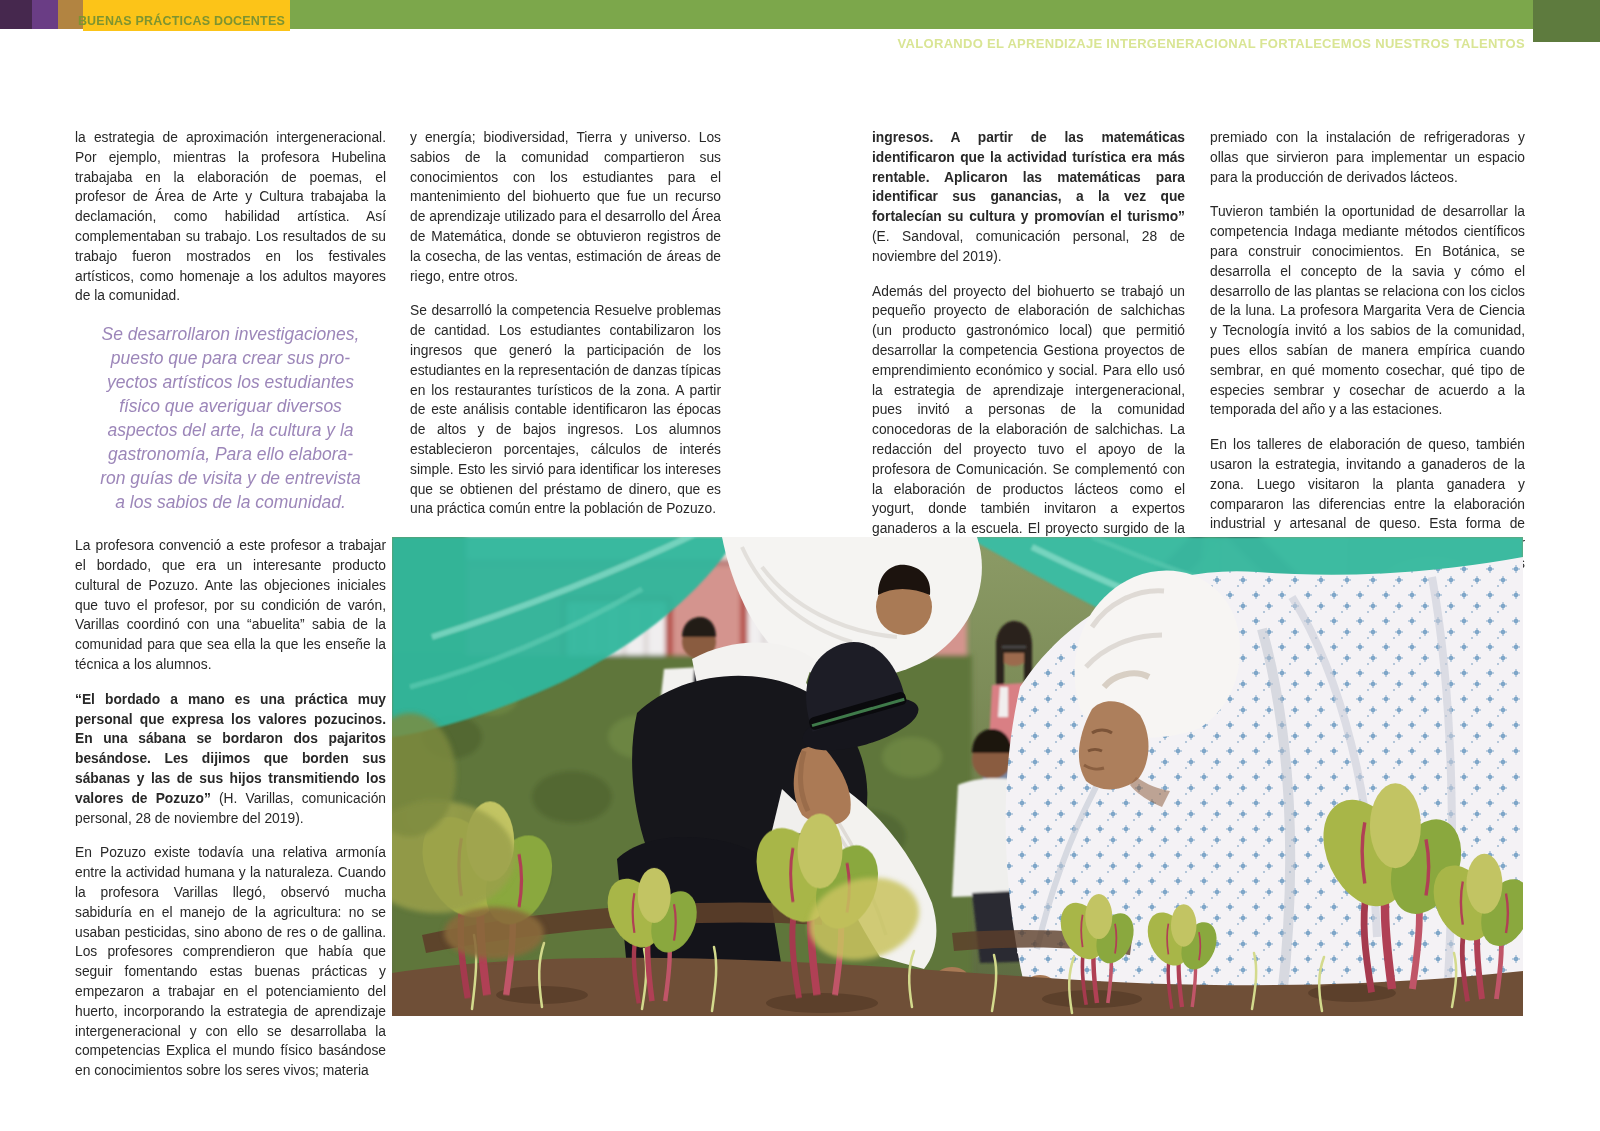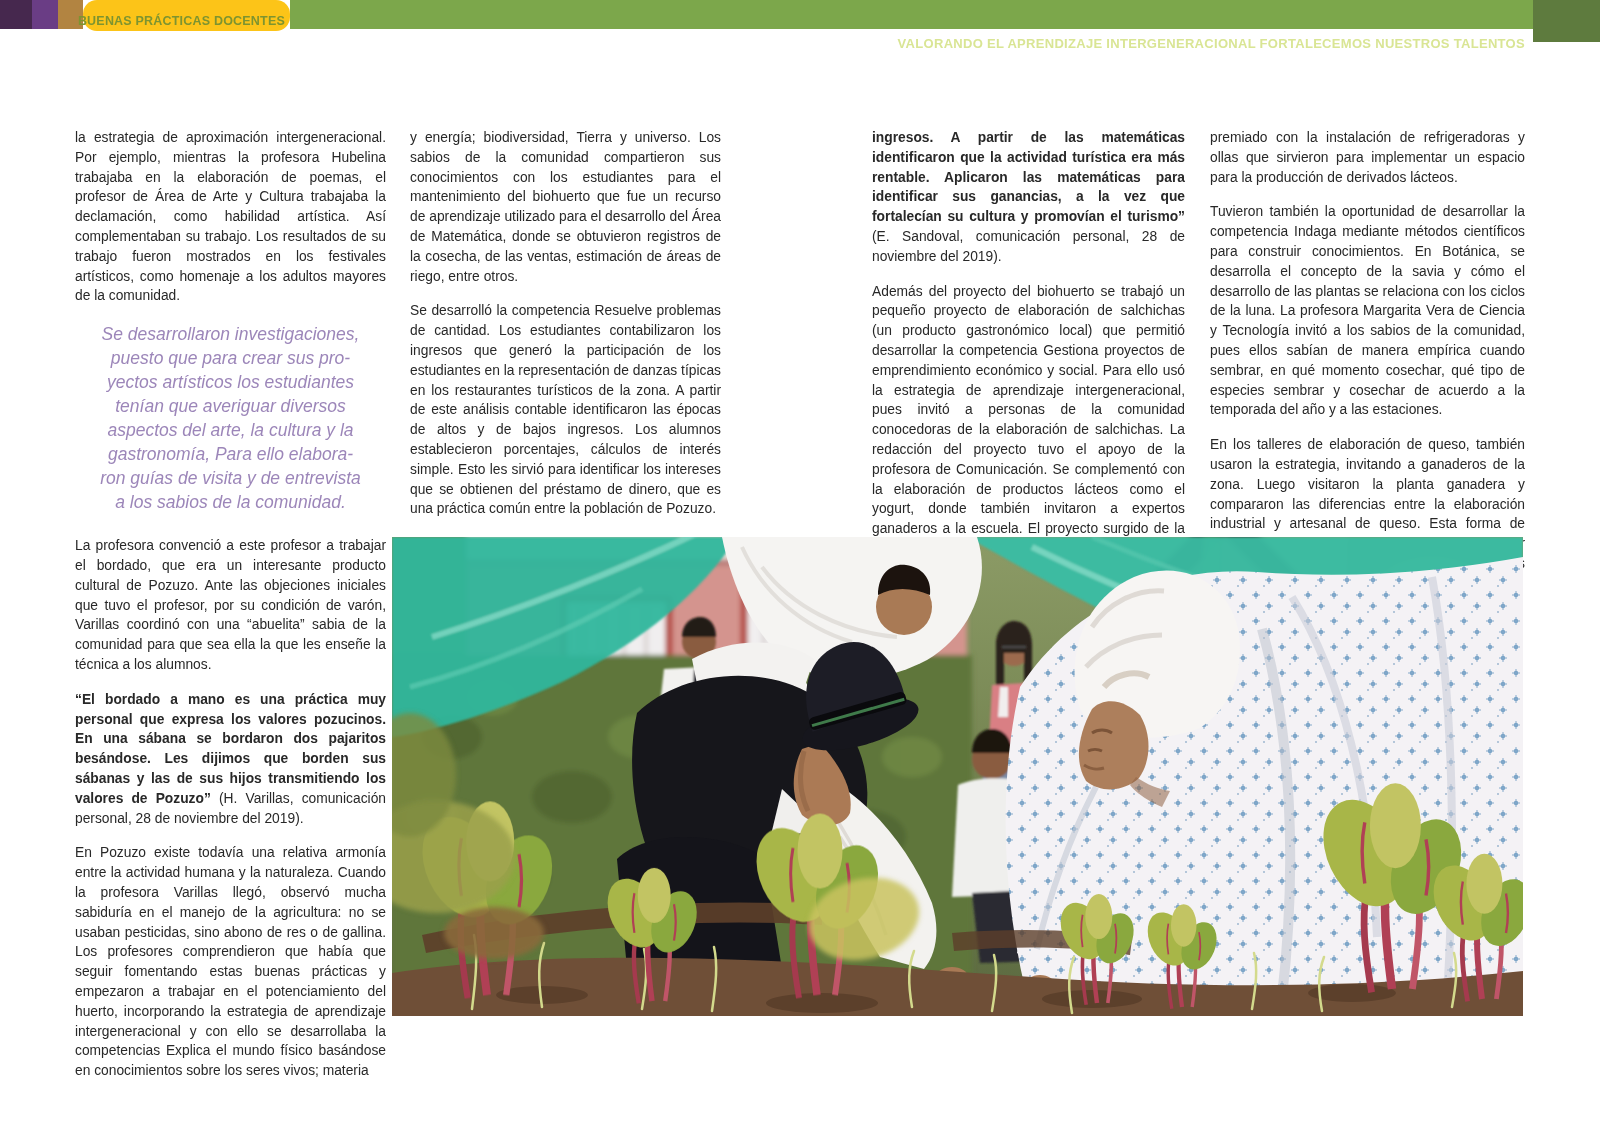--- a/index.html
+++ b/index.html
@@ -3,21 +3,21 @@
 <meta charset="utf-8">
 <style>
   html,body{margin:0;padding:0;background:#ffffff;}
   .page{position:relative;width:1600px;height:1131px;background:#ffffff;overflow:hidden;
         font-family:"Liberation Sans",sans-serif;color:#282828;}
   
   .hblock{position:absolute;top:0;}
   .blk-darkpurple{left:0;width:32px;height:29px;background:#46284e;}
   .blk-purple{left:32px;width:26px;height:29px;background:#6a3d85;}
   .blk-brown{left:58px;width:25px;height:29px;background:#b28441;}
-  .blk-yellow{left:83px;width:207px;height:31px;background:#fcc418;border-radius:14px;}
+  .blk-yellow{left:83px;width:207px;height:31px;background:#fcc418;}
   .kicker{position:absolute;right:5px;bottom:3px;font-size:12.5px;font-weight:bold;
           color:#7d9430;letter-spacing:.2px;white-space:nowrap;}
   .greenbar{left:290px;width:1243px;height:29px;background:#7ca74b;}
   .blk-darkgreen{left:1533px;width:67px;height:42px;background:#5e7b3e;}
   .htitle{position:absolute;top:12px;right:75px;text-align:right;font-weight:bold;
           font-size:13px;line-height:15px;letter-spacing:.3px;white-space:nowrap;margin-top:24px;}
   .htitle .l1{color:#d9e594;}
   .htitle .l2{color:#a3c353;}
   
   .col{position:absolute;top:128px;font-size:13.8px;line-height:19.8px;text-align:justify;}
@@ -50,21 +50,21 @@
   <div class="hblock blk-darkgreen"></div>
   <div class="htitle">
     <div class="l1">VALORANDO EL APRENDIZAJE INTERGENERACIONAL FORTALECEMOS NUESTROS TALENTOS</div>
   </div>
 
   <div class="col" id="col1">
     <p>la estrategia de aproximación intergeneracional. Por ejemplo, mientras la profesora Hubelina trabajaba en la elaboración de poemas, el profesor de Área de Arte y Cultura trabajaba la declamación, como habilidad artística. Así complementaban su trabajo. Los resultados de su trabajo fueron mostrados en los festivales artísticos, como homenaje a los adultos mayores de la comunidad.</p>
     <div class="pullquote">Se desarrollaron investigaciones,
 puesto que para crear sus pro-
 yectos artísticos los estudiantes
-tenían que averiguar diversos
+físico que averiguar diversos
 aspectos del arte, la cultura y la
 gastronomía, Para ello elabora-
 ron guías de visita y de entrevista
 a los sabios de la comunidad.</div>
     <p>La profesora convenció a este profesor a trabajar el bordado, que era un interesante producto cultural de Pozuzo. Ante las objeciones iniciales que tuvo el profesor, por su condición de varón, Varillas coordinó con una “abuelita” sabia de la comunidad para que sea ella la que les enseñe la técnica a los alumnos.</p>
     <p><span class="bq">“El bordado a mano es una práctica muy personal que expresa los valores pozucinos. En una sábana se bordaron dos pajaritos besándose. Les dijimos que borden sus sábanas y las de sus hijos transmitiendo los valores de Pozuzo”</span><span> (H. Varillas, comunicación personal, 28 de noviembre del 2019).</span></p>
     <p>En Pozuzo existe todavía una relativa armonía entre la actividad humana y la naturaleza. Cuando la profesora Varillas llegó, observó mucha sabiduría en el manejo de la agricultura: no se usaban pesticidas, sino abono de res o de gallina. Los profesores comprendieron que había que seguir fomentando estas buenas prácticas y empezaron a trabajar en el potenciamiento del huerto, incorporando la estrategia de aprendizaje intergeneracional y con ello se desarrollaba la competencias Explica el mundo físico basándose en conocimientos sobre los seres vivos; materia</p>
   </div>
 
   <div class="col" id="col2">

